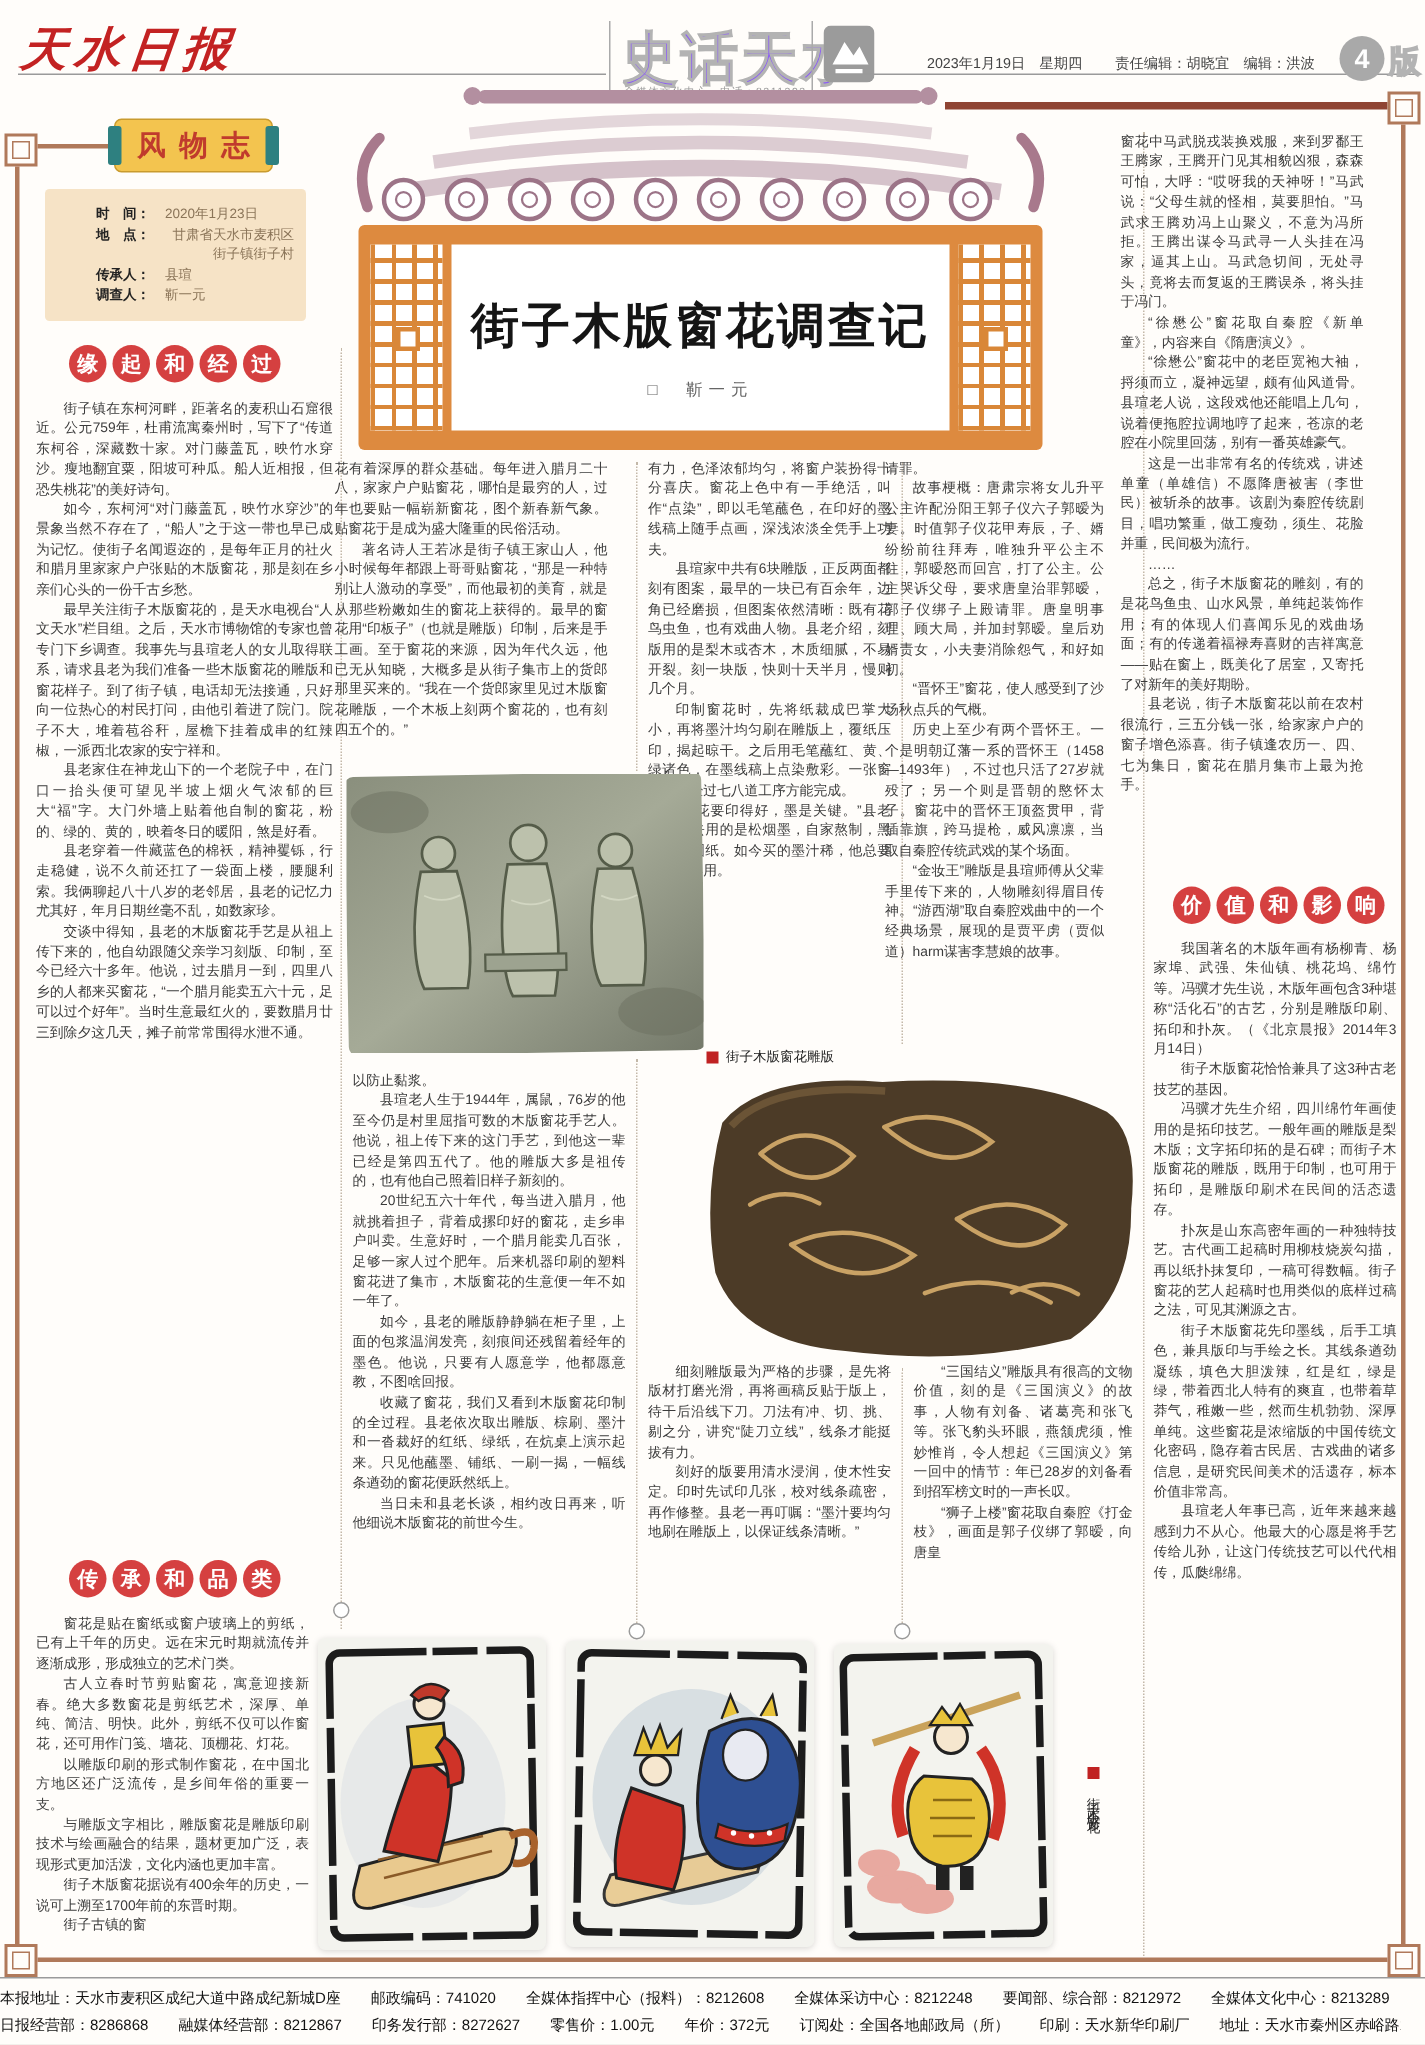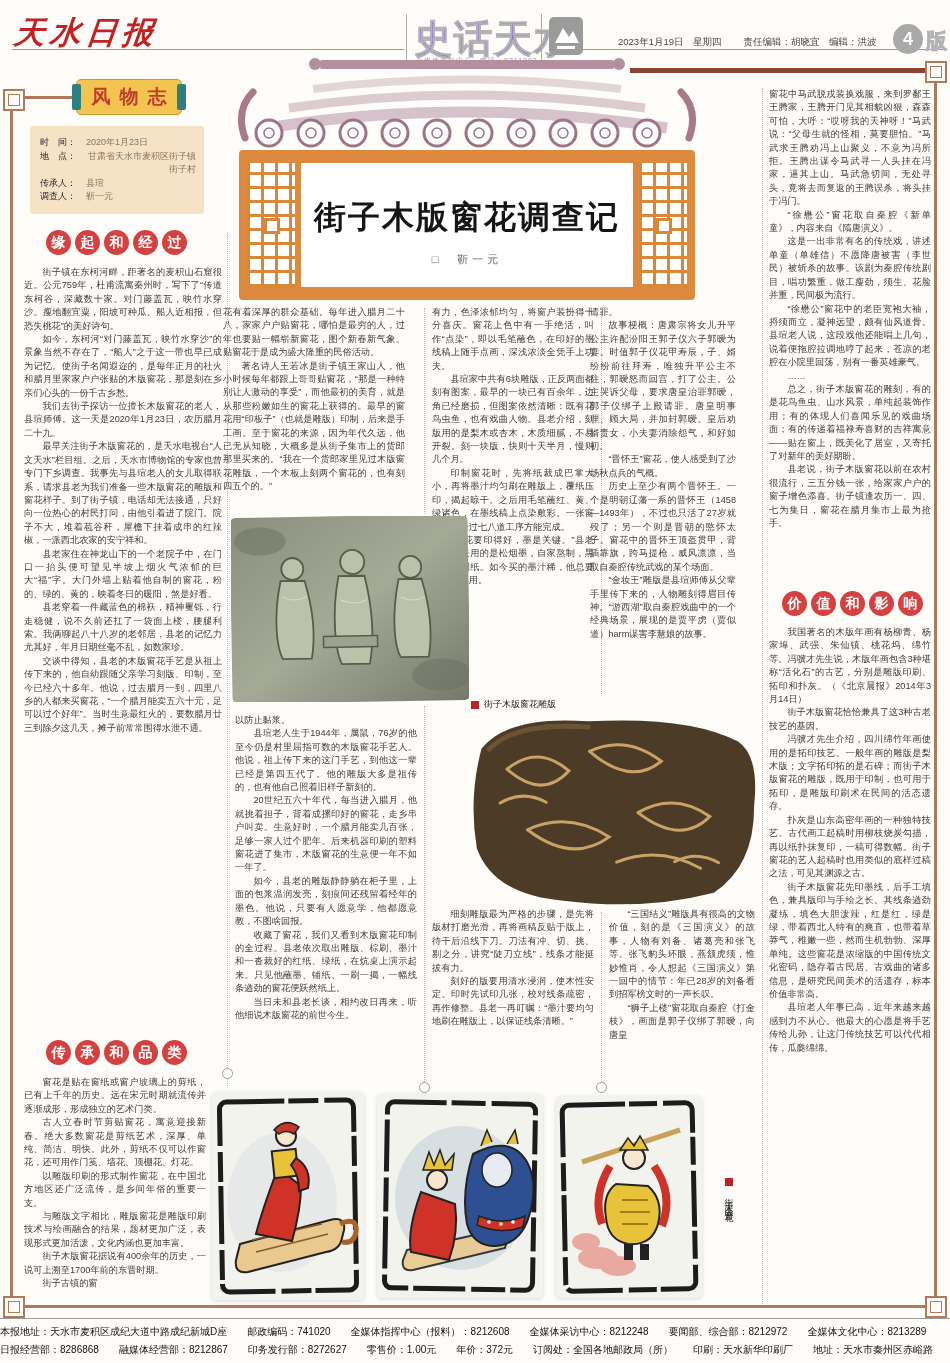--- a/index.html
+++ b/index.html
@@ -43,21 +43,21 @@
   .banner{left:76px;top:79px;width:104px;height:34px;background:#f3c44f;border:1px solid #c99b2e;
           border-radius:5px;display:flex;align-items:center;justify-content:center;
           font-weight:bold;font-size:19px;color:#c03b2d;letter-spacing:9px;text-indent:9px;
           font-family:"Liberation Serif",serif;}
   .banner::before,.banner::after{content:"";position:absolute;top:4px;width:9px;height:26px;
           background:#2e8080;border-radius:2px;}
   .banner::before{left:-5px;} .banner::after{right:-5px;}
   .infobox{left:30px;top:126px;width:174px;height:88px;background:#f6e3c6;border-radius:3px;
            padding:10px 8px 0 10px;box-sizing:border-box;}
   .inforow{display:flex;font-size:9px;line-height:13.5px;}
-  .inforow .lab{width:46px;font-weight:normal;color:#222;flex:none;}
+  .inforow .lab{width:46px;font-weight:bold;color:#222;flex:none;margin-left:24px;}
   .inforow .val{color:#8a7458;text-align:right;}
 
   
   .titleart{left:233px;top:58px;width:468px;height:244px;}
   .twin{position:absolute;left:6px;top:92px;width:456px;height:150px;background:#dd8a3f;border-radius:4px;}
   .twin-in{position:absolute;left:62px;top:13px;right:62px;bottom:13px;background:#fff;}
   .lat{position:absolute;top:13px;bottom:13px;width:48px;background-color:#fff;
        background-image:repeating-linear-gradient(0deg,#d98738 0 3px,transparent 3px 14px),
                         repeating-linear-gradient(90deg,#d98738 0 3px,transparent 3px 14px);}
   .lat::after{content:"";position:absolute;left:50%;top:50%;width:10px;height:10px;margin:-7px 0 0 -7px;
@@ -88,21 +88,21 @@
   .para{margin:0;font-size:9.2px;line-height:13.4px;color:#3b3b3b;text-indent:2em;}
   .cont .para:first-child{text-indent:0;}
   .c1a{left:24px;top:266px;width:198px;height:770px;}
   .c1b{left:24px;top:1076px;width:182px;height:226px;}
   .c2a{left:223px;top:306px;width:182px;height:208px;}
   .c2b{left:235px;top:714px;width:182px;height:368px;}
   .c3a{left:432px;top:306px;width:162px;height:390px;}
   .c3b{left:432px;top:908px;width:162px;height:178px;}
   .c4a{left:590px;top:306px;width:146px;height:390px;}
   .c4b{left:609px;top:908px;width:146px;height:178px;}
-  .c5a{left:769px;top:88px;width:162px;height:500px;}
+  .c5a{left:747px;top:88px;width:162px;height:500px;}
   .c5b{left:769px;top:626px;width:162px;height:676px;}
 
   
   .photoA{left:231px;top:516px;} .photoB{left:466px;top:710px;}
   .capA{left:471px;top:698px;font-size:9px;color:#222;display:flex;align-items:center;gap:5px;
         font-family:"Liberation Serif",serif;}
   .capA .sq,.capB .sq{width:8px;height:8px;background:#c22largest;background:#c02222;flex:none;}
   .printC1{left:212px;top:1092px;} .printC2{left:377px;top:1094px;} .printC3{left:556px;top:1096px;}
   .print{filter:drop-shadow(0 1px 2px rgba(0,0,0,.15));}
   .capB{left:722px;top:1178px;display:flex;flex-direction:column;align-items:center;gap:5px;}
@@ -239,21 +239,20 @@
   <div class="abs dot d3a"></div>
   <div class="abs dot d3b"></div>
   <div class="abs dot d4"></div>
   <div class="abs oc oc1"></div>
   <div class="abs oc oc2"></div>
   <div class="abs oc oc3"></div>
 
   <div class="abs col c1a">
       <p class="para">街子镇在东柯河畔，距著名的麦积山石窟很近。公元759年，杜甫流寓秦州时，写下了“传道东柯谷，深藏数十家。对门藤盖瓦，映竹水穿沙。瘦地翻宜粟，阳坡可种瓜。船人近相报，但恐失桃花”的美好诗句。</p>
       <p class="para">如今，东柯河“对门藤盖瓦，映竹水穿沙”的景象当然不存在了，“船人”之于这一带也早已成为记忆。使街子名闻遐迩的，是每年正月的社火和腊月里家家户户张贴的木版窗花，那是刻在乡亲们心头的一份千古乡愁。</p>
-      <p class="para">我们去街子探访一位擅长木版窗花的老人，县瑄师傅。这一天是2020年1月23日，农历腊月二十九。</p>
       <p class="para">最早关注街子木版窗花的，是天水电视台“人文天水”栏目组。之后，天水市博物馆的专家也曾专门下乡调查。我事先与县瑄老人的女儿取得联系，请求县老为我们准备一些木版窗花的雕版和窗花样子。到了街子镇，电话却无法接通，只好向一位热心的村民打问，由他引着进了院门。院子不大，堆着苞谷秆，屋檐下挂着成串的红辣椒，一派西北农家的安宁祥和。</p>
       <p class="para">县老家住在神龙山下的一个老院子中，在门口一抬头便可望见半坡上烟火气浓郁的巨大“福”字。大门外墙上贴着他自制的窗花，粉的、绿的、黄的，映着冬日的暖阳，煞是好看。</p>
       <p class="para">县老穿着一件藏蓝色的棉袄，精神矍铄，行走稳健，说不久前还扛了一袋面上楼，腰腿利索。我俩聊起八十八岁的老邻居，县老的记忆力尤其好，年月日期丝毫不乱，如数家珍。</p>
       <p class="para">交谈中得知，县老的木版窗花手艺是从祖上传下来的，他自幼跟随父亲学习刻版、印制，至今已经六十多年。他说，过去腊月一到，四里八乡的人都来买窗花，“一个腊月能卖五六十元，足可以过个好年”。当时生意最红火的，要数腊月廿三到除夕这几天，摊子前常常围得水泄不通。</p>
     </div>
   <div class="abs col c1b">
       <p class="para">窗花是贴在窗纸或窗户玻璃上的剪纸，已有上千年的历史。远在宋元时期就流传并逐渐成形，形成独立的艺术门类。</p>
       <p class="para">古人立春时节剪贴窗花，寓意迎接新春。绝大多数窗花是剪纸艺术，深厚、单纯、简洁、明快。此外，剪纸不仅可以作窗花，还可用作门笺、墙花、顶棚花、灯花。</p>
       <p class="para">以雕版印刷的形式制作窗花，在中国北方地区还广泛流传，是乡间年俗的重要一支。</p>
       <p class="para">与雕版文字相比，雕版窗花是雕版印刷技术与绘画融合的结果，题材更加广泛，表现形式更加活泼，文化内涵也更加丰富。</p>
@@ -289,22 +288,22 @@
       <p class="para">历史上至少有两个晋怀王。一个是明朝辽藩一系的晋怀王（1458—1493年），不过也只活了27岁就殁了；另一个则是晋朝的愍怀太子。窗花中的晋怀王顶盔贯甲，背插靠旗，跨马提枪，威风凛凛，当取自秦腔传统武戏的某个场面。</p>
       <p class="para">“金妆王”雕版是县瑄师傅从父辈手里传下来的，人物雕刻得眉目传神。“游西湖”取自秦腔戏曲中的一个经典场景，展现的是贾平虏（贾似道）harm谋害李慧娘的故事。</p>
     </div>
   <div class="abs col c4b">
       <p class="para">“三国结义”雕版具有很高的文物价值，刻的是《三国演义》的故事，人物有刘备、诸葛亮和张飞等。张飞豹头环眼，燕颔虎须，惟妙惟肖，令人想起《三国演义》第一回中的情节：年已28岁的刘备看到招军榜文时的一声长叹。</p>
       <p class="para">“狮子上楼”窗花取自秦腔《打金枝》，画面是郭子仪绑了郭暧，向唐皇</p>
     </div>
   <div class="abs col c5a cont">
       <p class="para">窗花中马武脱戎装换戏服，来到罗鄱王王腾家，王腾开门见其相貌凶狠，森森可怕，大呼：“哎呀我的天神呀！”马武说：“父母生就的怪相，莫要胆怕。”马武求王腾劝冯上山聚义，不意为冯所拒。王腾出谋令马武寻一人头挂在冯家，逼其上山。马武急切间，无处寻头，竟将去而复返的王腾误杀，将头挂于冯门。</p>
       <p class="para">“徐懋公”窗花取自秦腔《新单童》，内容来自《隋唐演义》。</p>
+      <p class="para">“徐懋公”窗花中的老臣宽袍大袖，捋须而立，凝神远望，颇有仙风道骨。县瑄老人说，这段戏他还能唱上几句，说着便拖腔拉调地哼了起来，苍凉的老腔在小院里回荡，别有一番英雄豪气。</p>
       <p class="para">这是一出非常有名的传统戏，讲述单童（单雄信）不愿降唐被害（李世民）被斩杀的故事。该剧为秦腔传统剧目，唱功繁重，做工瘦劲，须生、花脸并重，民间极为流行。</p>
-      <p class="para">“徐懋公”窗花中的老臣宽袍大袖，捋须而立，凝神远望，颇有仙风道骨。县瑄老人说，这段戏他还能唱上几句，说着便拖腔拉调地哼了起来，苍凉的老腔在小院里回荡，别有一番英雄豪气。</p>
       <p class="para">……</p>
       <p class="para">总之，街子木版窗花的雕刻，有的是花鸟鱼虫、山水风景，单纯起装饰作用；有的体现人们喜闻乐见的戏曲场面；有的传递着福禄寿喜财的吉祥寓意——贴在窗上，既美化了居室，又寄托了对新年的美好期盼。</p>
       <p class="para">县老说，街子木版窗花以前在农村很流行，三五分钱一张，给家家户户的窗子增色添喜。街子镇逢农历一、四、七为集日，窗花在腊月集市上最为抢手。</p>
     </div>
   <div class="abs col c5b">
       <p class="para">我国著名的木版年画有杨柳青、杨家埠、武强、朱仙镇、桃花坞、绵竹等。冯骥才先生说，木版年画包含3种堪称“活化石”的古艺，分别是雕版印刷、拓印和扑灰。（《北京晨报》2014年3月14日）</p>
       <p class="para">街子木版窗花恰恰兼具了这3种古老技艺的基因。</p>
       <p class="para">冯骥才先生介绍，四川绵竹年画使用的是拓印技艺。一般年画的雕版是梨木版；文字拓印拓的是石碑；而街子木版窗花的雕版，既用于印制，也可用于拓印，是雕版印刷术在民间的活态遗存。</p>
       <p class="para">扑灰是山东高密年画的一种独特技艺。古代画工起稿时用柳枝烧炭勾描，再以纸扑抹复印，一稿可得数幅。街子窗花的艺人起稿时也用类似的底样过稿之法，可见其渊源之古。</p>
       <p class="para">街子木版窗花先印墨线，后手工填色，兼具版印与手绘之长。其线条遒劲凝练，填色大胆泼辣，红是红，绿是绿，带着西北人特有的爽直，也带着草莽气，稚嫩一些，然而生机勃勃、深厚单纯。这些窗花是浓缩版的中国传统文化密码，隐存着古民居、古戏曲的诸多信息，是研究民间美术的活遗存，标本价值非常高。</p>

